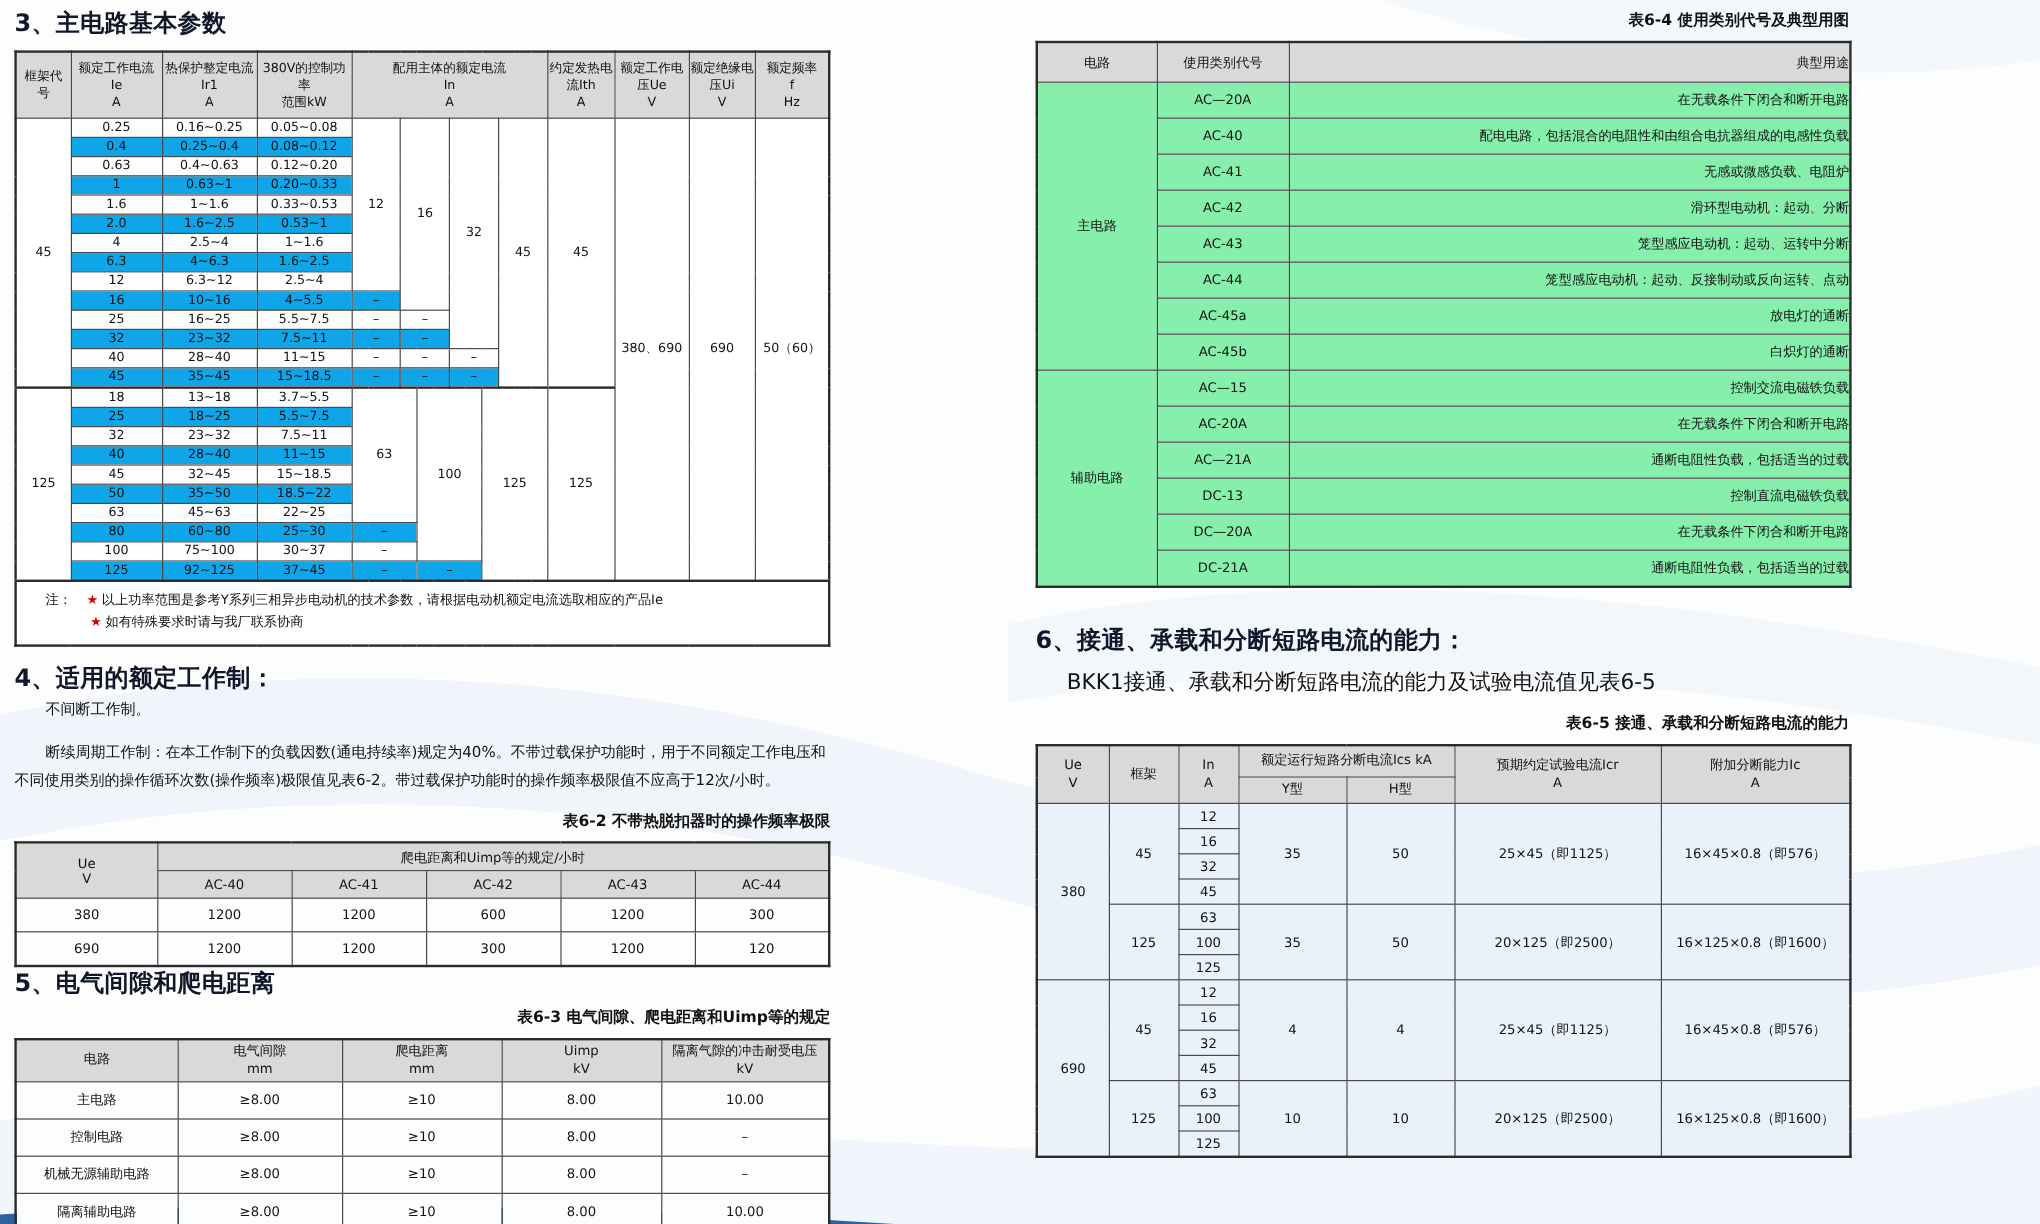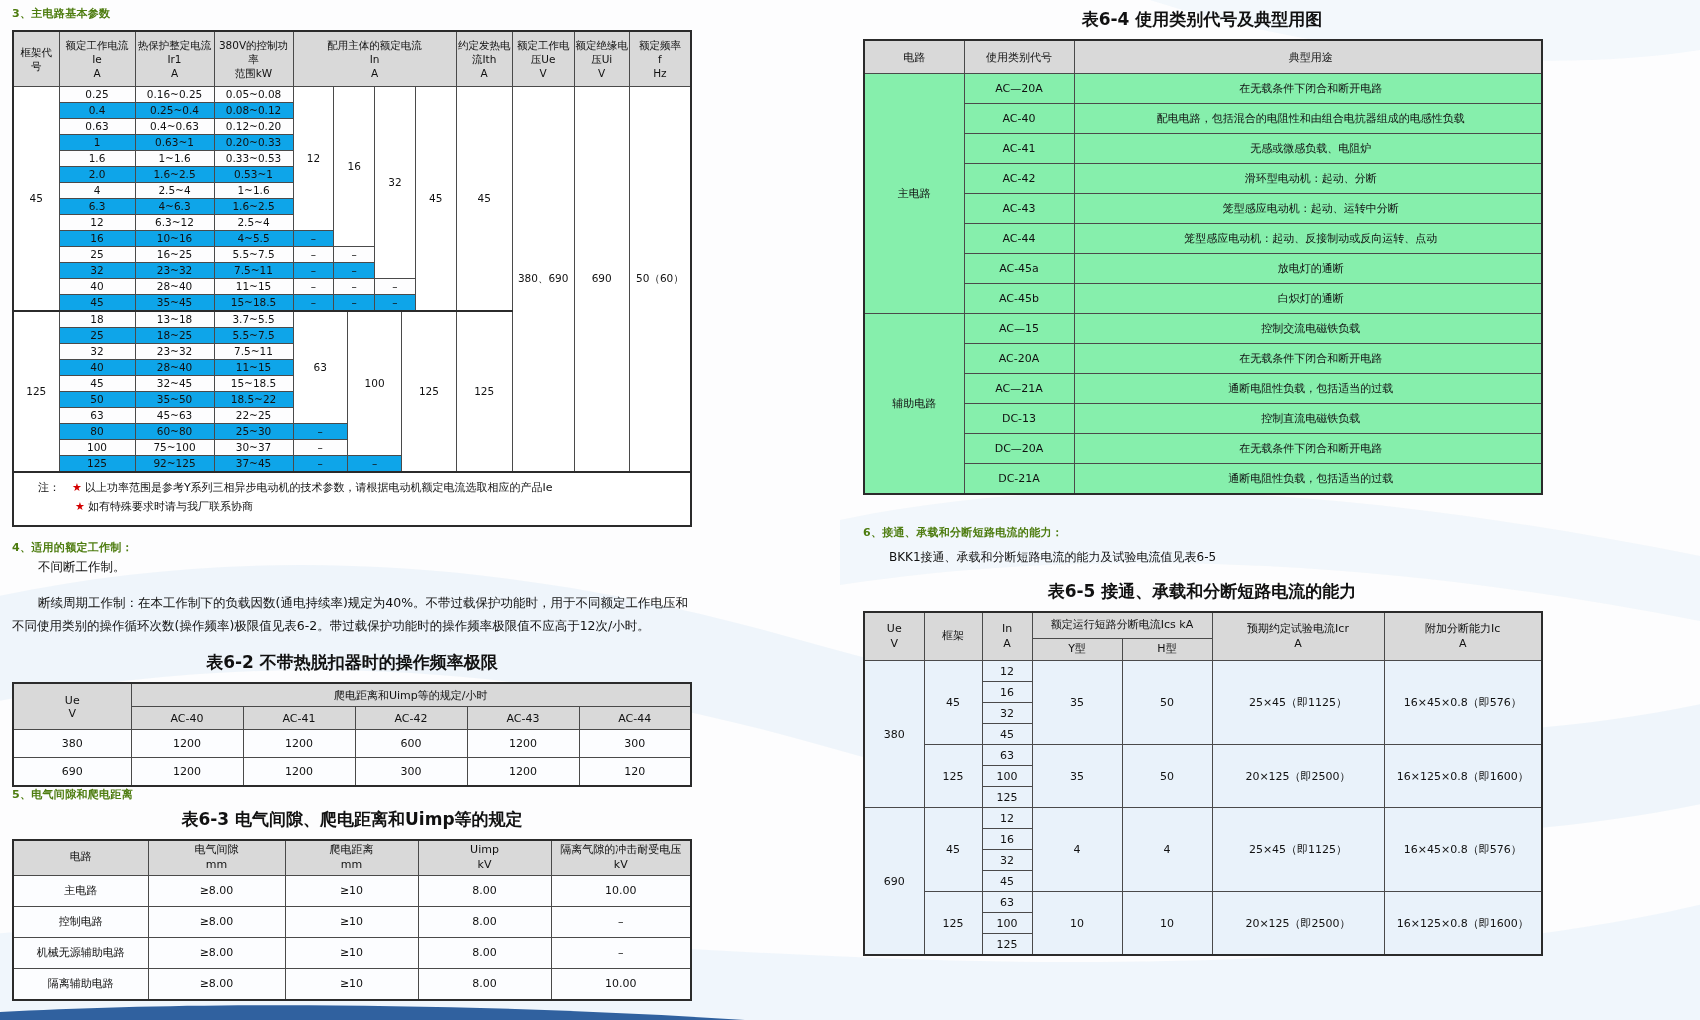--- a/index.html
+++ b/index.html
@@ -2,63 +2,63 @@
 <html><head>
 <meta charset="utf-8">
 <style>
   html,body{margin:0;padding:0}
   #canvas{position:relative;width:1700px;height:1020px;background:#fdfdfe;overflow:hidden;
           font-family:"DejaVu Sans","Liberation Sans",sans-serif;color:#111}
   .bg{position:absolute;left:0;top:0;z-index:0;pointer-events:none}
   .col{position:absolute;z-index:1}
   #colL{left:12px;top:6px;width:680px}
   #colR{left:863px;top:4px;width:678px}
-  .sec-h{font-size:11px;font-weight:bold;color:#4d7c0f;letter-spacing:.3px}
+  .sec-h{font-size:20px;font-weight:bold;color:#0f172a;letter-spacing:.3px}
   table{border-collapse:collapse;table-layout:fixed}
   .tb{border:2px solid #2b2b2b}
   .tb th,.tb td{border:1px solid #4a4a4a;text-align:center;vertical-align:middle;overflow:hidden;padding:0}
   .tb th{background:#d9d9d9;font-weight:normal;white-space:pre-line}
   
   .t-main{width:678px;margin-top:9px;font-size:10.5px}
   .t-main th{height:54px;line-height:1.35;font-size:10.5px}
   .t-main td{height:15px;line-height:1.05}
   .t-main tr.g td:not(.mc){background:#0ea5e9}
   .t-main td.mc{background:#fff}
   .t-main tr.sep td{border-top:2px solid #2b2b2b}
   .t-main tr.notes-tr td{border-top:2px solid #2b2b2b;text-align:left;height:auto;
        padding:5px 8px 8px 24px;font-size:11px;line-height:1.75;background:#fff}
   .star{color:#d40000;margin-right:3px}
   .nlabel{margin-right:12px}
   .noteline2{padding-left:37px}
   
   .p-ind{font-size:12.5px;line-height:1.8;margin:1px 0;padding-left:26px}
   .p-long{font-size:12.5px;line-height:1.8;text-indent:26px;margin:14px 0}
-  .tbl-title{font-size:17px;font-weight:bold;text-align:center;margin:13px 0 8px}
+  .tbl-title{font-size:13px;font-weight:bold;text-align:right;margin:13px 0 8px}
   
   .t62{width:678px;font-size:11px}
   .t62 th{height:22px}
   .t62 td{height:27px;background:#fcfdff}
   
   .t63{width:678px;font-size:11px}
   .t63 th{height:18px;padding:2px 0;line-height:1.35}
   .t63 td{height:30px;background:#fcfdff}
   
   .t64{width:678px;font-size:11px;margin-top:6px}
   .t64 th{height:32px}
   .t64 td{height:29px;background:#86efac}
-  .t64 td.left,.t64 th.left{text-align:center;padding-left:6px}
+  .t64 td.left,.t64 th.left{text-align:right;padding-left:6px}
   
   .t65{width:678px;font-size:11px}
   .t65 th{line-height:1.35}
   .t65 th.h1{height:25px}
   .t65 th.h2{height:21px}
   .t65 td{height:20px;background:#e9f2fa}
   .mt4{margin-top:4px}.mt14{margin-top:14px}
   #s6h{margin-top:30px}
-  #s6sub{font-size:12px;padding-left:26px;margin-top:9px}
+  #s6sub{font-size:18px;padding-left:26px;margin-top:9px}
   #s4h{margin-top:13px}
 </style>
 </head>
 <body>
 
 <div id="canvas">
 
   <svg class="bg" width="1700" height="1020" viewBox="0 0 1700 1020">
     <path d="M 1150 0 C 1320 55 1540 75 1700 50 L 1700 0 Z" fill="#eef5fb" opacity="0.7"></path>
     <path d="M -20 600 C 250 540 520 560 800 640 C 1150 740 1450 760 1720 700 L 1720 800 C 1450 860 1150 840 820 745 C 540 665 260 645 -20 705 Z" fill="#e3eef8" opacity="0.55"></path>

